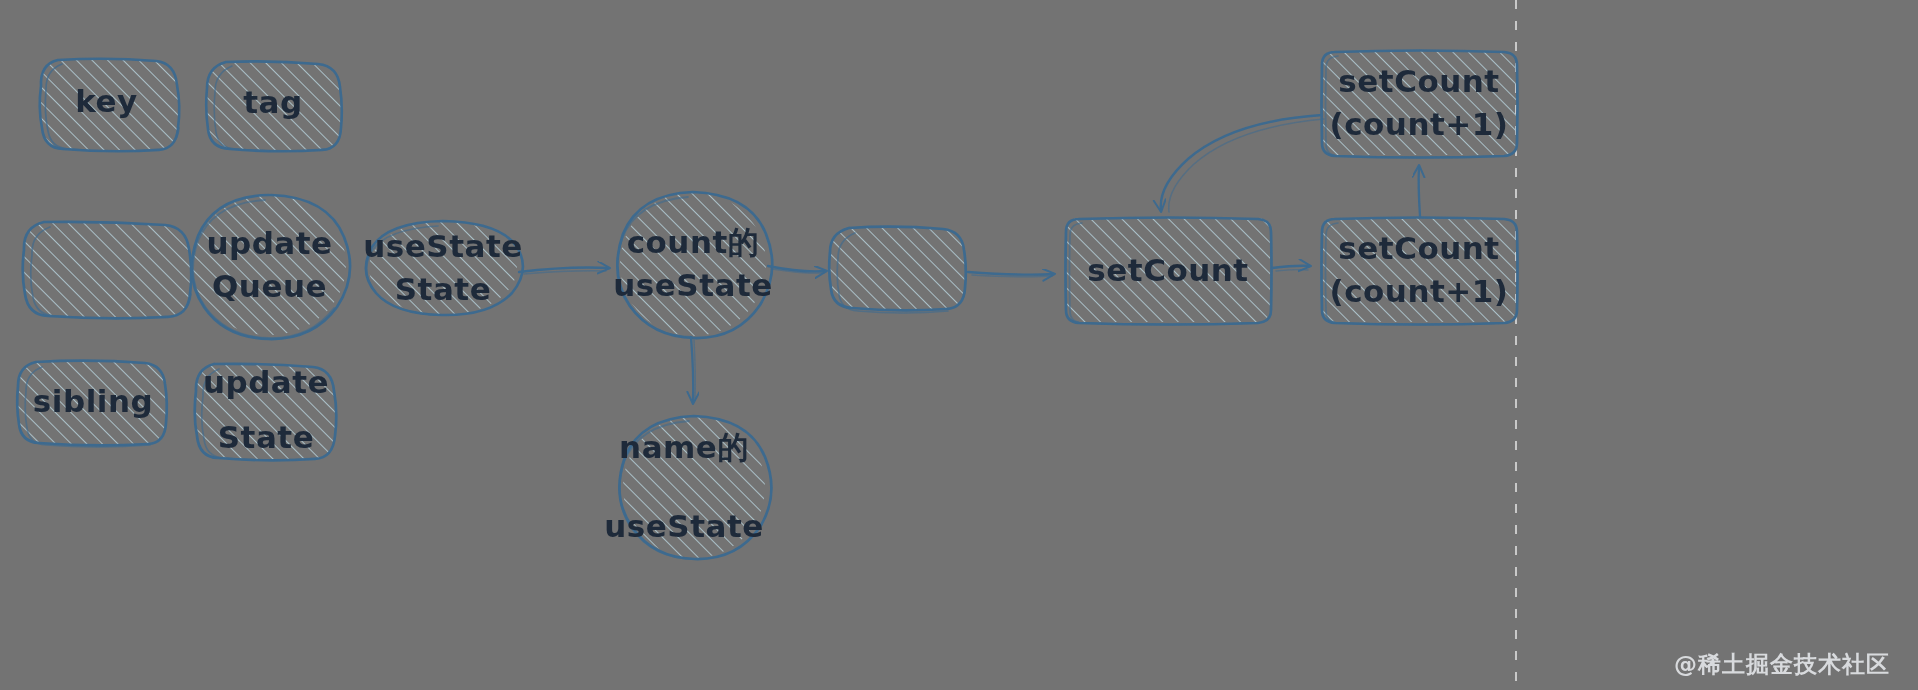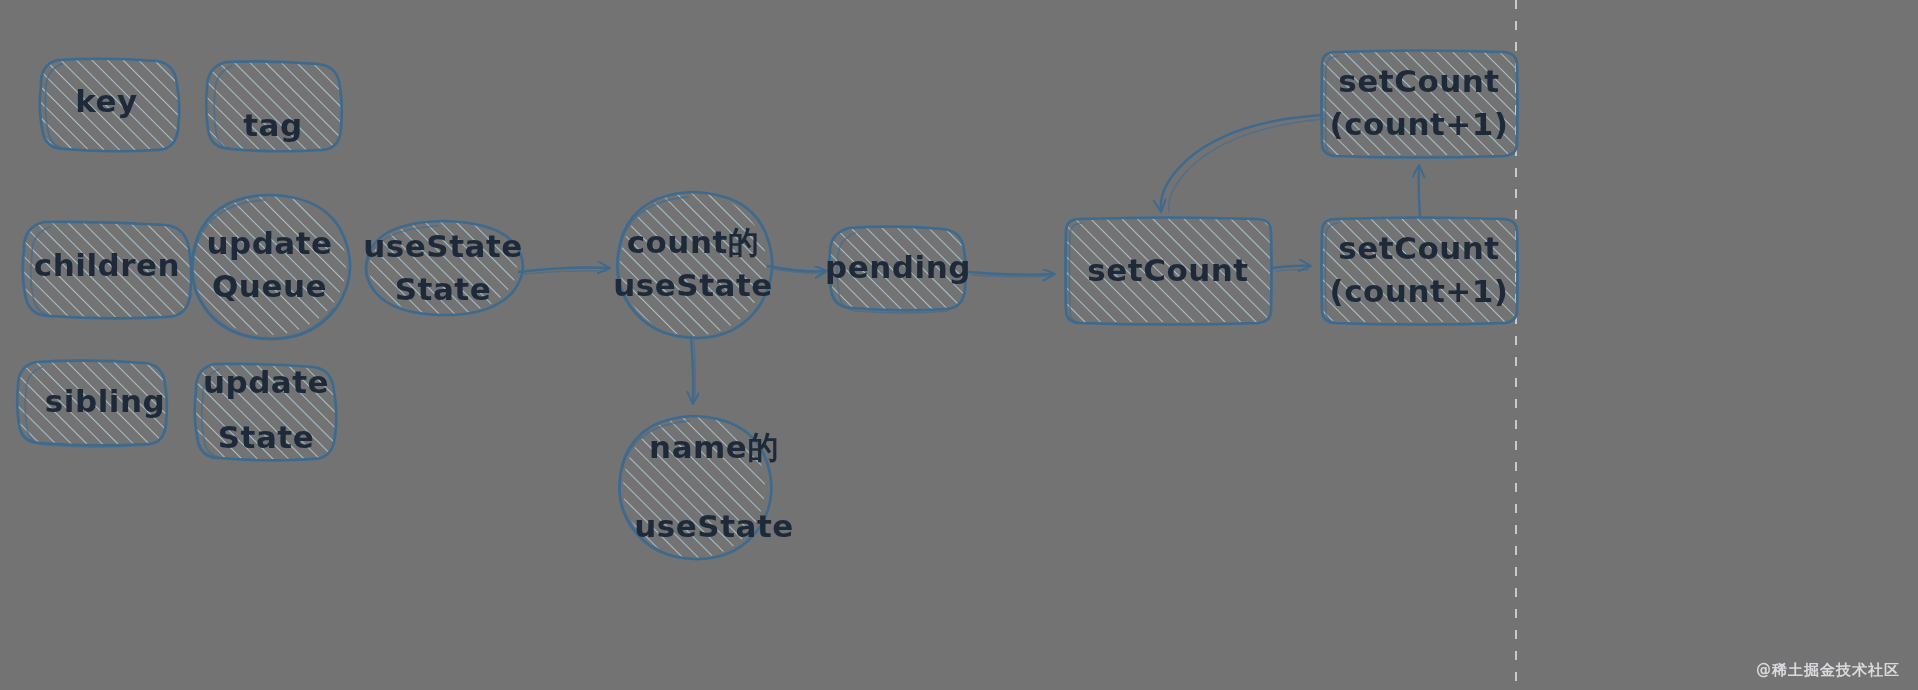--- a/index.html
+++ b/index.html
@@ -36,25 +36,25 @@
     font-family: "DejaVu Sans", sans-serif;
     font-size: 31px;
     line-height: 1.38;
     letter-spacing: 0.5px;
     pointer-events: none;
     white-space: nowrap;
   }
   .node-label span { display: block; }
   .watermark {
     position: absolute;
-    right: 18px;
+    right: 28px;
     bottom: 10px;
     color: #d8dadd;
     font-family: "DejaVu Sans", sans-serif;
-    font-size: 15px;
+    font-size: 23px;
     letter-spacing: 1px;
   }
 </style>
 </head>
 <body>
 
 <div id="canvas">
 
   <svg id="sketch" viewBox="0 0 1918 690">
     <defs>
@@ -177,51 +177,45 @@
     </g>
     <g>
       <path d="M1322,115 q-90,6 -134,44 q-30,27 -27,52" fill="none" stroke="#3d6a8f" stroke-width="2.4" stroke-linecap="round" marker-end="url(#ah2)"></path>
       <path d="M1324,119 q-88,8 -130,45 q-28,26 -25,48" fill="none" stroke="#3d6a8f" stroke-width="1.5" stroke-linecap="round" opacity="0.55"></path>
     </g>
   </svg>
 
   <div class="node-label" style="left:40px; top:56px; width:133px; height:91px;">
     <span>key</span>
   </div>
-  <div class="node-label" style="left:206px; top:58px; width:134px; height:89px;justify-content:flex-end;">
+  <div class="node-label" style="left:206px; top:58px; width:134px; height:89px;">
     <span>tag</span>
-  </div>
-  <div class="node-label" style="left:24px; top:218px; width:166px; height:95px;">
-    <span>children</span>
   </div>
   <div class="node-label" style="left:192px; top:195px; width:155px; height:140px;">
     <span>update</span>
     <span>Queue</span>
   </div>
-  <div class="node-label" style="left:18px; top:358px; width:150px; height:86px;margin-left:12px;">
+  <div class="node-label" style="left:18px; top:358px; width:150px; height:86px;">
     <span>sibling</span>
   </div>
   <div class="node-label" style="left:196px; top:360px; width:140px; height:100px;gap:12px;">
     <span>update</span>
     <span>State</span>
   </div>
   <div class="node-label" style="left:349px; top:221px; width:188px; height:94px;">
     <span>useState</span>
     <span>State</span>
   </div>
   <div class="node-label" style="left:610px; top:192px; width:166px; height:144px;">
     <span>count的</span>
     <span>useState</span>
   </div>
-  <div class="node-label" style="left:631px; top:416px; width:166px; height:142px;gap:36px;">
+  <div class="node-label" style="left:601px; top:416px; width:166px; height:142px;gap:36px;">
     <span>name的</span>
     <span>useState</span>
-  </div>
-  <div class="node-label" style="left:830px; top:225px; width:136px; height:85px;">
-    <span>pending</span>
   </div>
   <div class="node-label" style="left:1066px; top:218px; width:204px; height:104px;">
     <span>setCount</span>
   </div>
   <div class="node-label" style="left:1322px; top:218px; width:194px; height:104px;">
     <span>setCount</span>
     <span>(count+1)</span>
   </div>
   <div class="node-label" style="left:1322px; top:51px; width:194px; height:104px;">
     <span>setCount</span>

